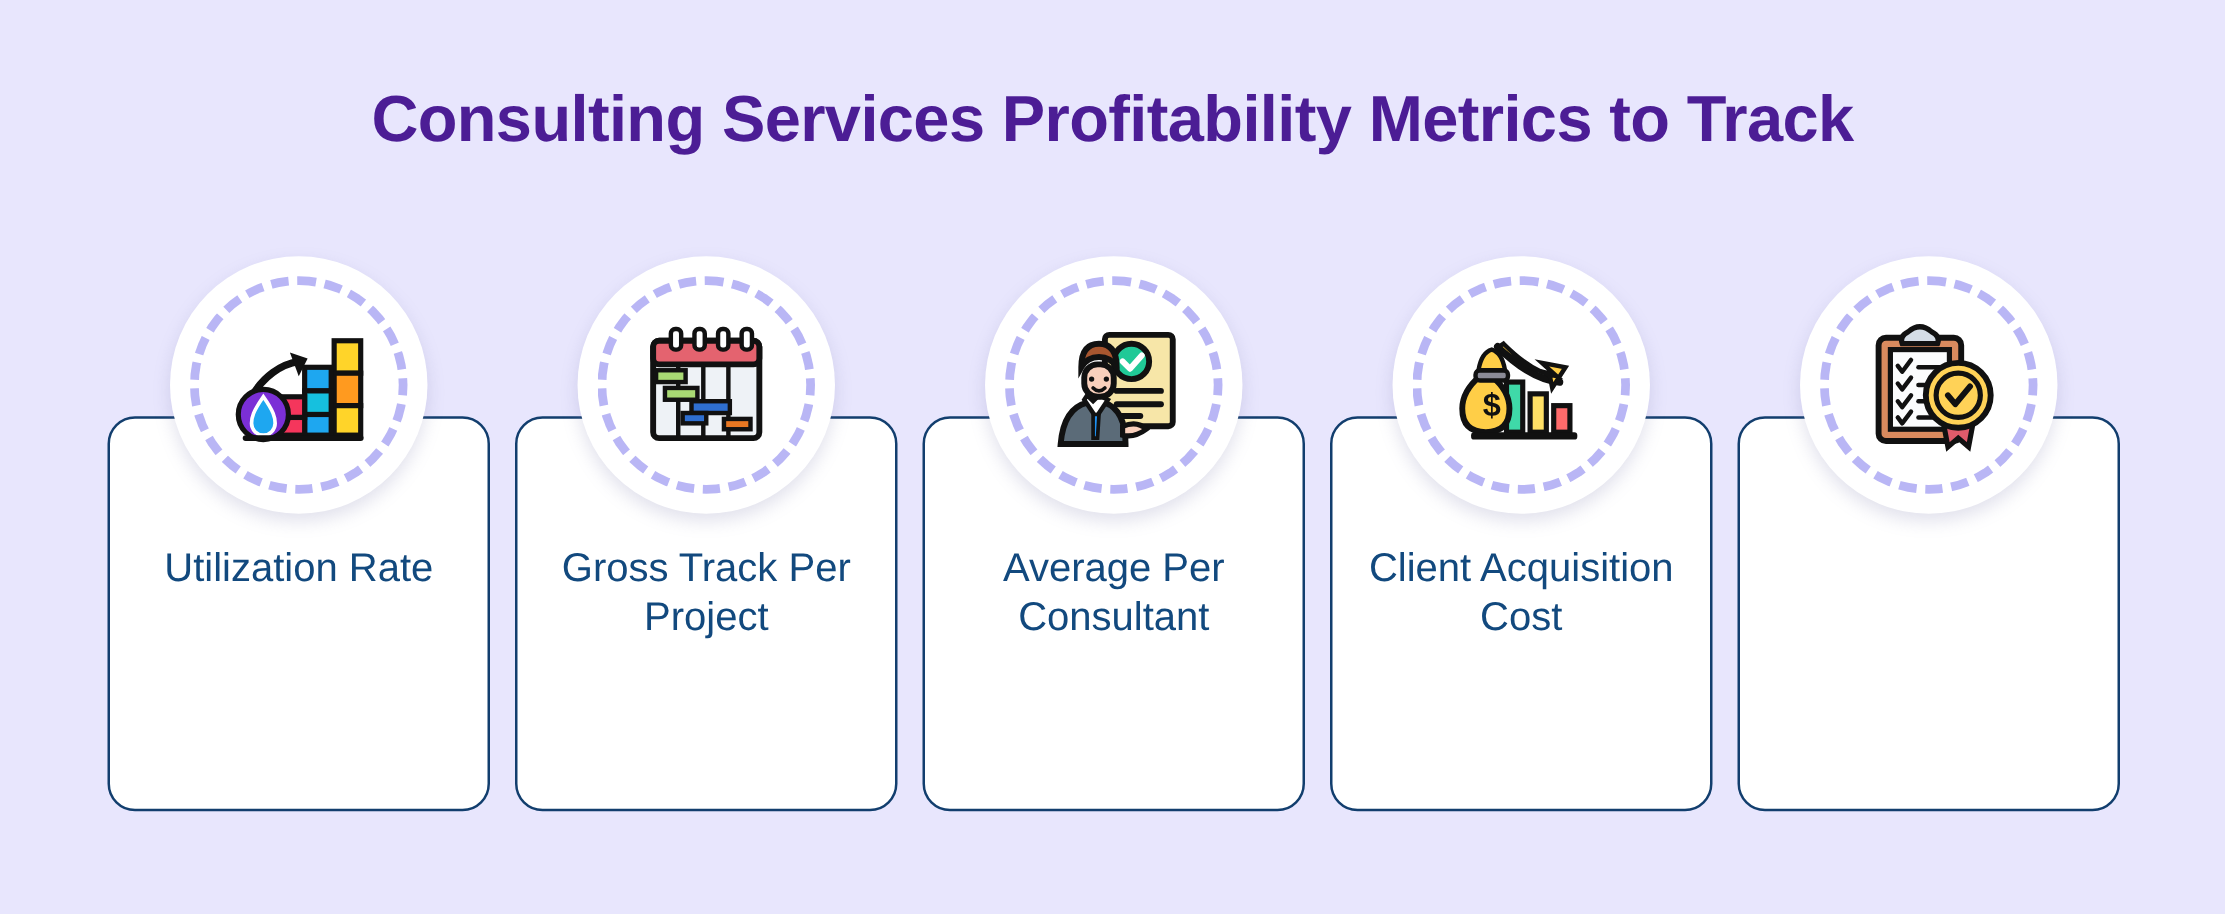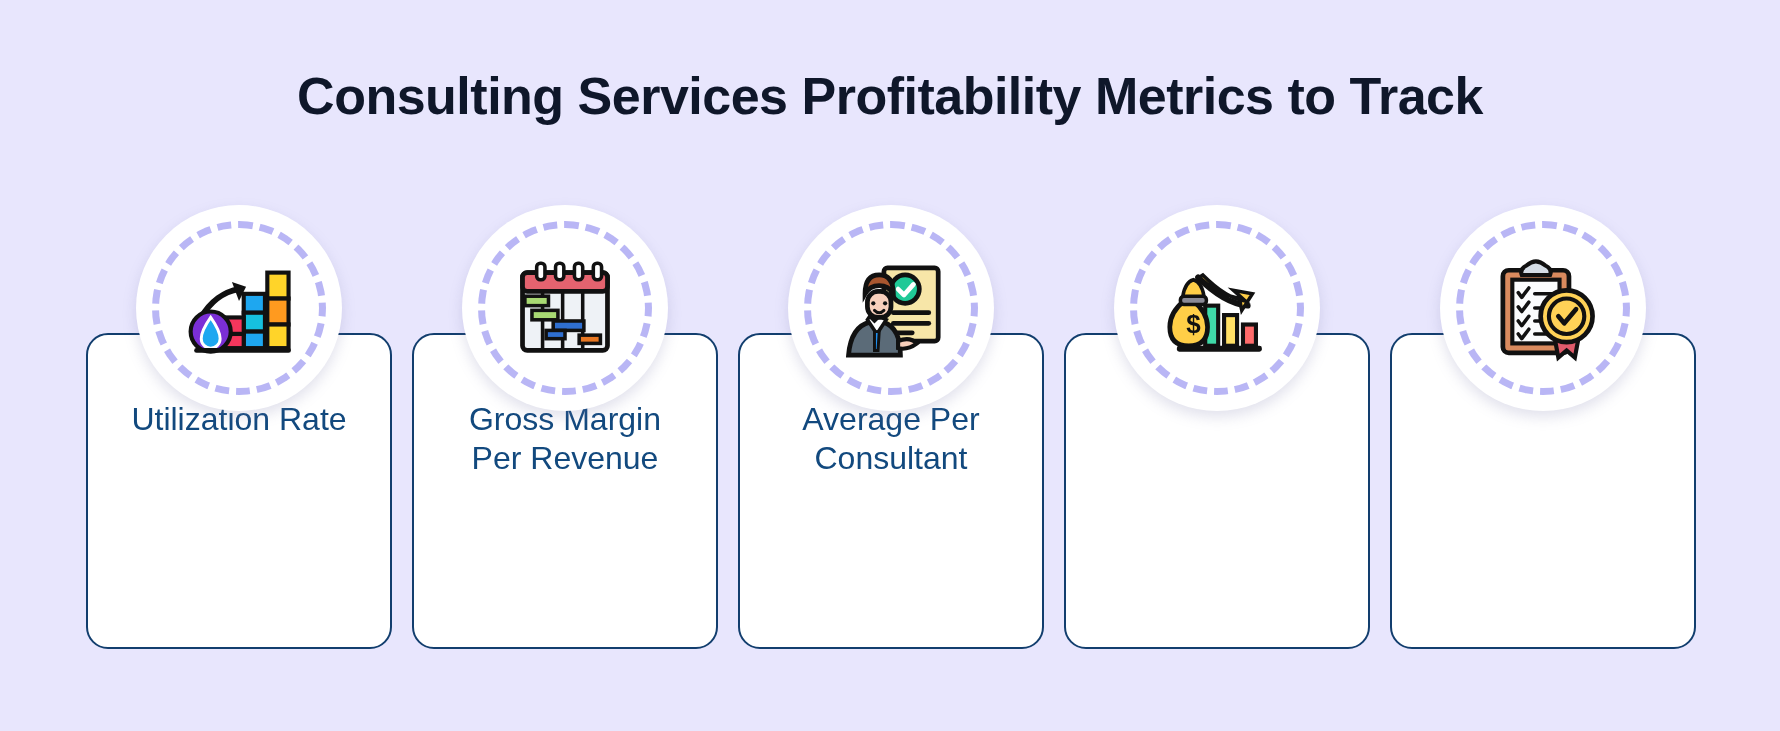--- a/index.html
+++ b/index.html
@@ -10,21 +10,21 @@
     overflow: hidden;
   }
   .page { position: relative; width: 1780px; height: 731px; }
 
   .title {
     position: absolute;
     top: 66px; left: 0; width: 1780px;
     text-align: center;
     font-size: 52px;
     font-weight: bold;
-    color: #0f172a;
+    color: #4c1d95;
     letter-spacing: -0.5px;
     white-space: nowrap;
   }
 
   .cards {
     position: absolute;
     top: 333px; left: 86px;
     width: 1610px; height: 316px;
     display: flex;
     justify-content: space-between;
@@ -59,21 +59,21 @@
     border: 7px dashed #B9B6F5;
   }
   .glyph {
     position: relative;
     width: 118px; height: 118px;
     display: flex; align-items: center; justify-content: center;
   }
   .glyph svg { width: 118px; height: 118px; display: block; }
 
   .label {
-    margin-top: 65px;
+    margin-top: 100px;
     width: 250px;
     text-align: center;
     font-size: 32px;
     line-height: 1.22;
     color: #12497E;
     font-weight: normal;
   }
 </style>
 </head>
 <body>
@@ -123,21 +123,21 @@
             <line x1="48" y1="36" x2="48" y2="86" stroke="#111" stroke-width="3"></line>
             <line x1="65" y1="36" x2="65" y2="86" stroke="#111" stroke-width="3"></line>
             <rect x="16" y="40" width="20" height="8" fill="#A8D973" stroke="#111" stroke-width="3"></rect>
             <rect x="22" y="52" width="22" height="8" fill="#A8D973" stroke="#111" stroke-width="3"></rect>
             <rect x="40" y="61" width="26" height="8" fill="#2F6FD0" stroke="#111" stroke-width="3"></rect>
             <rect x="34" y="69" width="16" height="7" fill="#2F6FD0" stroke="#111" stroke-width="3"></rect>
             <rect x="62" y="73" width="18" height="7" fill="#E87722" stroke="#111" stroke-width="3"></rect>
           </svg>
         </div>
       </div>
-      <div class="label">Gross Margin Per Revenue</div>
+      <div class="label">Gross Track Per Project</div>
     </div>
 
     <div class="card">
       <div class="badge">
         <div class="ring"></div>
         <div class="glyph">
           <svg viewBox="0 0 100 100">
             <rect x="44" y="16" width="46" height="62" rx="3" fill="#F7E6A8" stroke="#111" stroke-width="4"></rect>
             <circle cx="62" cy="34" r="12" fill="#20C997" stroke="#111" stroke-width="4"></circle>
             <path d="M56 34 l5 5 l8 -9" stroke="#fff" stroke-width="4" fill="none" stroke-linecap="round" stroke-linejoin="round"></path>
@@ -170,20 +170,21 @@
             <rect x="56" y="56" width="11" height="26" fill="#FFE066" stroke="#111" stroke-width="3.5"></rect>
             <rect x="72" y="64" width="11" height="18" fill="#FF6B6B" stroke="#111" stroke-width="3.5"></rect>
             <path d="M22 44 q-12 10 -12 22 q0 16 16 16 q16 0 16 -16 q0 -12 -12 -22 Z" fill="#FFCE47" stroke="#111" stroke-width="4"></path>
             <rect x="19" y="40" width="22" height="7" rx="3" fill="#8A8A96" stroke="#111" stroke-width="3"></rect>
             <path d="M21 40 q2 -12 9 -14 q7 2 9 14 Z" fill="#FFCE47" stroke="#111" stroke-width="3"></path>
             <text x="30" y="71" font-family="Liberation Sans, sans-serif" font-size="22" font-weight="bold" fill="#111" text-anchor="middle">$</text>
             <rect x="16" y="82" width="72" height="5" rx="2" fill="#111"></rect>
           </svg>
         </div>
       </div>
+      <div class="label">Client Acquisition Cost</div>
     </div>
 
     <div class="card">
       <div class="badge">
         <div class="ring"></div>
         <div class="glyph">
           <svg viewBox="0 0 100 100">
             <rect x="16" y="18" width="56" height="70" rx="5" fill="#D98A5E" stroke="#111" stroke-width="4"></rect>
             <rect x="24" y="26" width="40" height="54" fill="#FBFCFD" stroke="#111" stroke-width="3.5"></rect>
             <path d="M36 14 q8 -7 16 0 q6 3 4 8 l-24 0 q-2 -5 4 -8 Z" fill="#D5DDE6" stroke="#111" stroke-width="3.5"></path>

